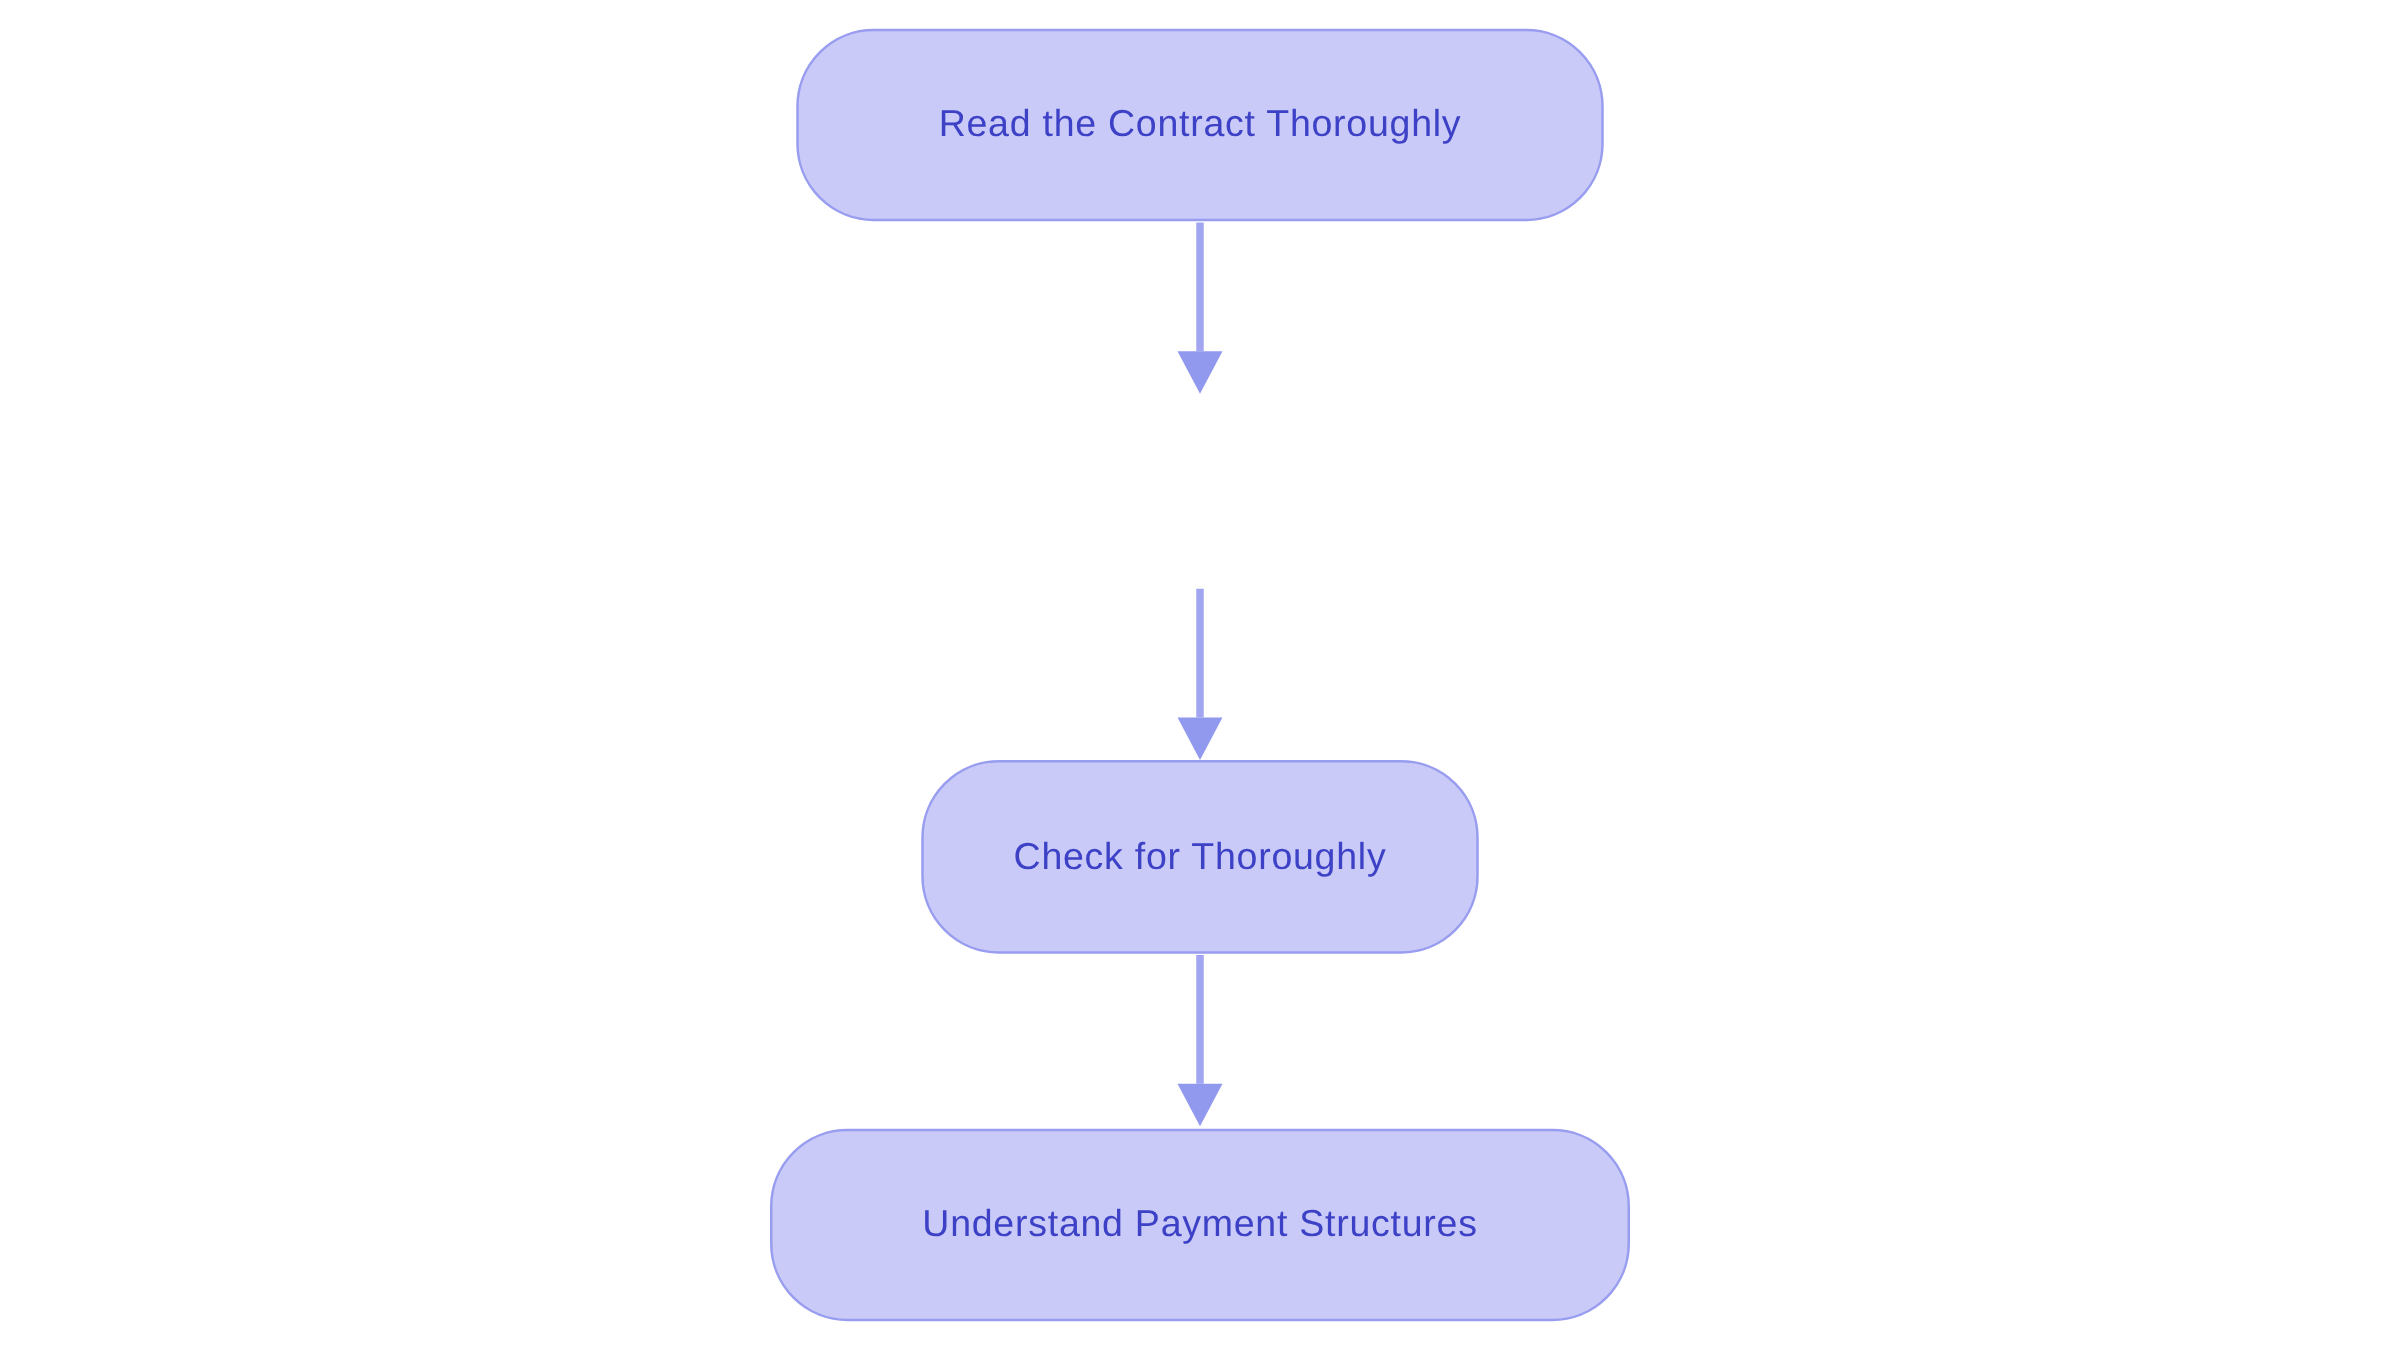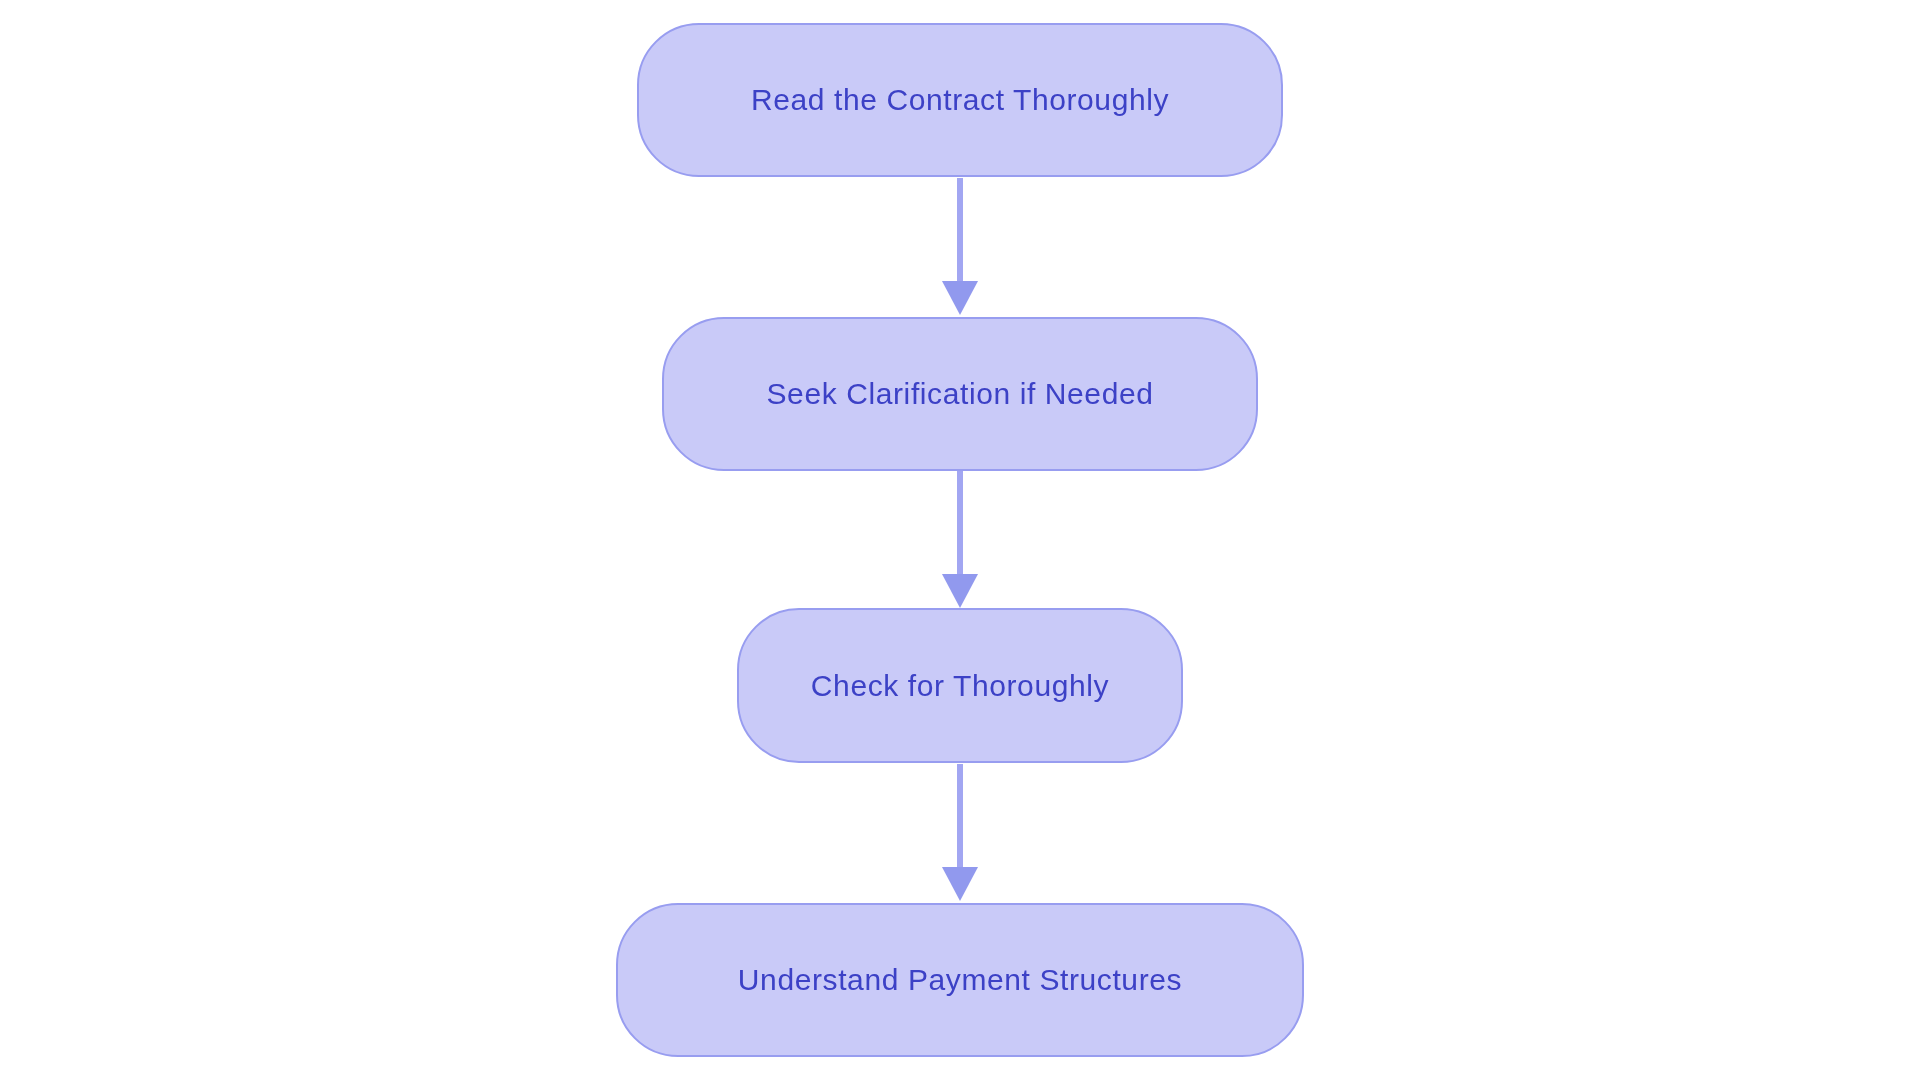--- a/index.html
+++ b/index.html
@@ -75,23 +75,20 @@
 
   <div class="flow-node node-1">
     <span class="node-label">Read the Contract Thoroughly</span>
   </div>
 
   <div class="flow-arrow arrow-1">
     <div class="shaft"></div>
     <div class="head"></div>
   </div>
 
-  <div class="flow-node node-2">
-    <span class="node-label">Seek Clarification if Needed</span>
-  </div>
 
   <div class="flow-arrow arrow-2">
     <div class="shaft"></div>
     <div class="head"></div>
   </div>
 
   <div class="flow-node node-3">
     <span class="node-label">Check for Thoroughly</span>
   </div>
 

